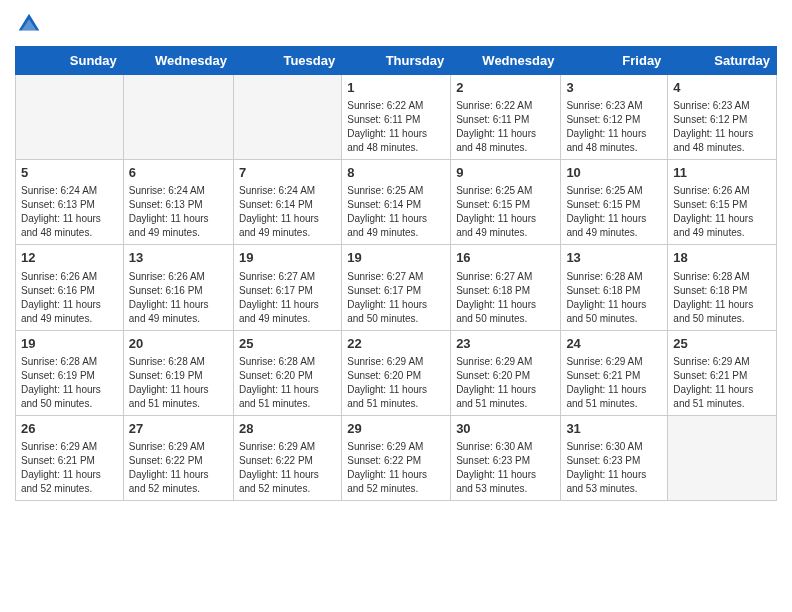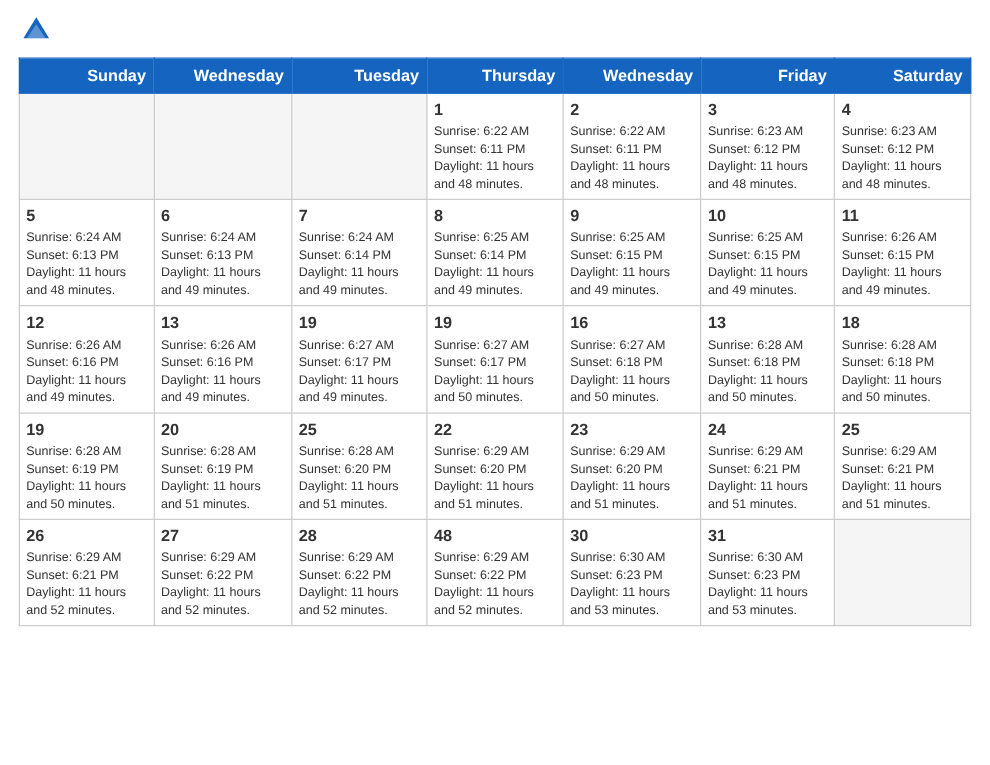--- a/index.html
+++ b/index.html
@@ -242,21 +242,21 @@
           </td>
           <td>
             <span class="day-num">27</span>
             <div class="day-info">Sunrise: 6:29 AM<br>Sunset: 6:22 PM<br>Daylight: 11 hours and 52 minutes.</div>
           </td>
           <td>
             <span class="day-num">28</span>
             <div class="day-info">Sunrise: 6:29 AM<br>Sunset: 6:22 PM<br>Daylight: 11 hours and 52 minutes.</div>
           </td>
           <td>
-            <span class="day-num">48</span>
+            <span class="day-num">29</span>
             <div class="day-info">Sunrise: 6:29 AM<br>Sunset: 6:22 PM<br>Daylight: 11 hours and 52 minutes.</div>
           </td>
           <td>
             <span class="day-num">30</span>
             <div class="day-info">Sunrise: 6:30 AM<br>Sunset: 6:23 PM<br>Daylight: 11 hours and 53 minutes.</div>
           </td>
           <td>
             <span class="day-num">31</span>
             <div class="day-info">Sunrise: 6:30 AM<br>Sunset: 6:23 PM<br>Daylight: 11 hours and 53 minutes.</div>
           </td>

